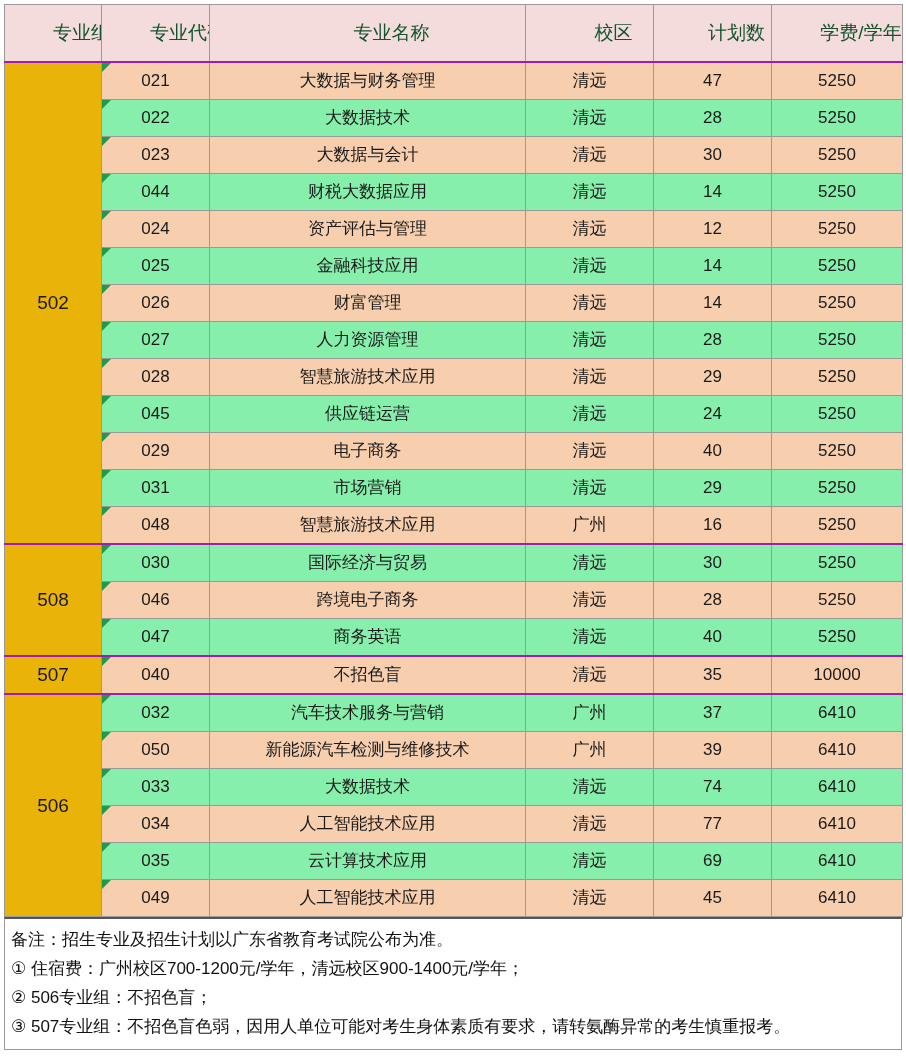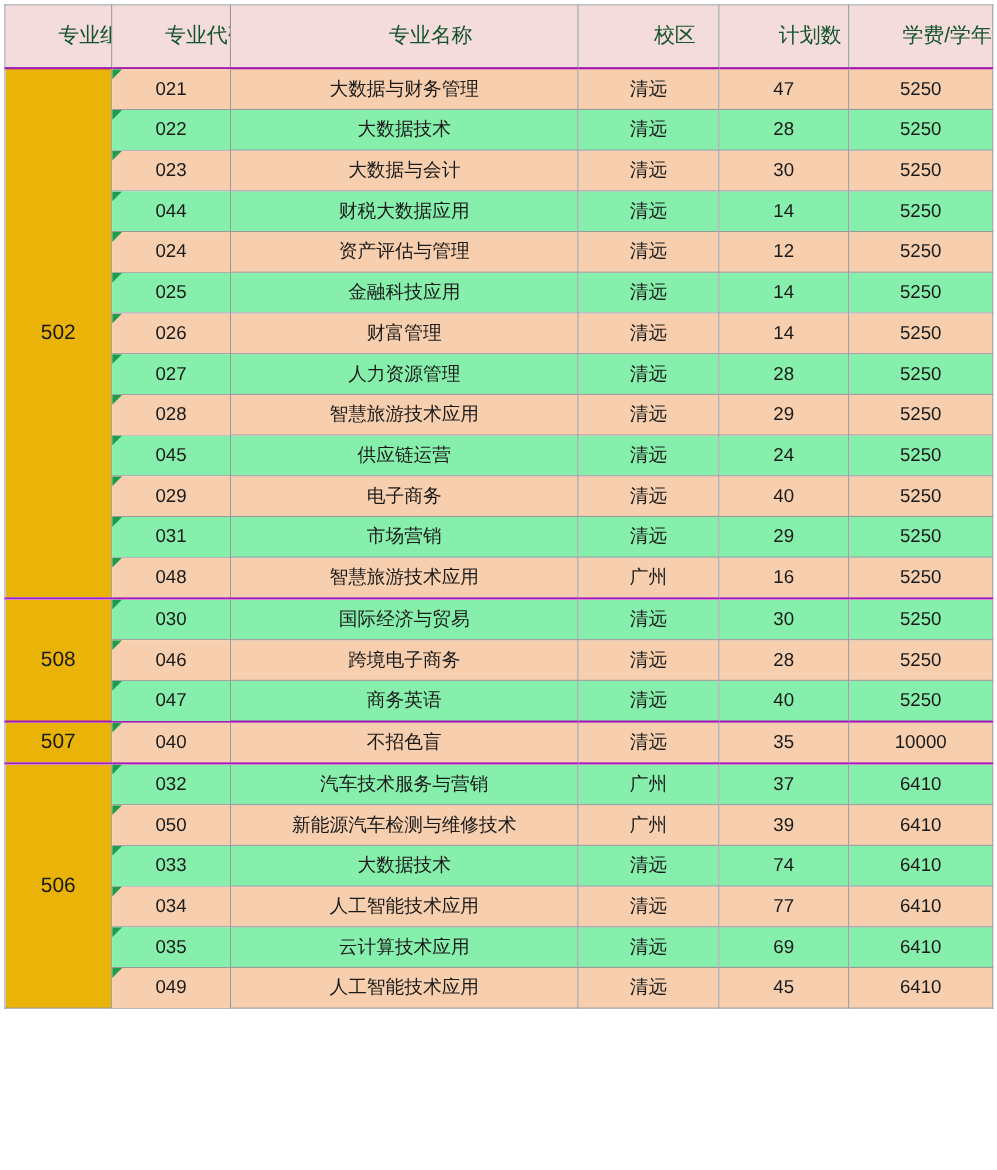--- a/index.html
+++ b/index.html
@@ -281,13 +281,19 @@
         <tr class="alt">
           <td class="data code"><span class="corner"></span>049</td>
           <td class="data">人工智能技术应用</td>
           <td class="data">清远</td>
           <td class="data">45</td>
           <td class="data">6410</td>
         </tr>
       </tbody>
   </table>
 
+  <div class="notes">
+    <div>备注：招生专业及招生计划以广东省教育考试院公布为准。</div>
+    <div>① 住宿费：广州校区700-1200元/学年，清远校区900-1400元/学年；</div>
+    <div>② 506专业组：不招色盲；</div>
+    <div class="wrap">③ 507专业组：不招色盲色弱，因用人单位可能对考生身体素质有要求，请转氨酶异常的考生慎重报考。</div>
+  </div>
 </div>
 
 </body></html>

